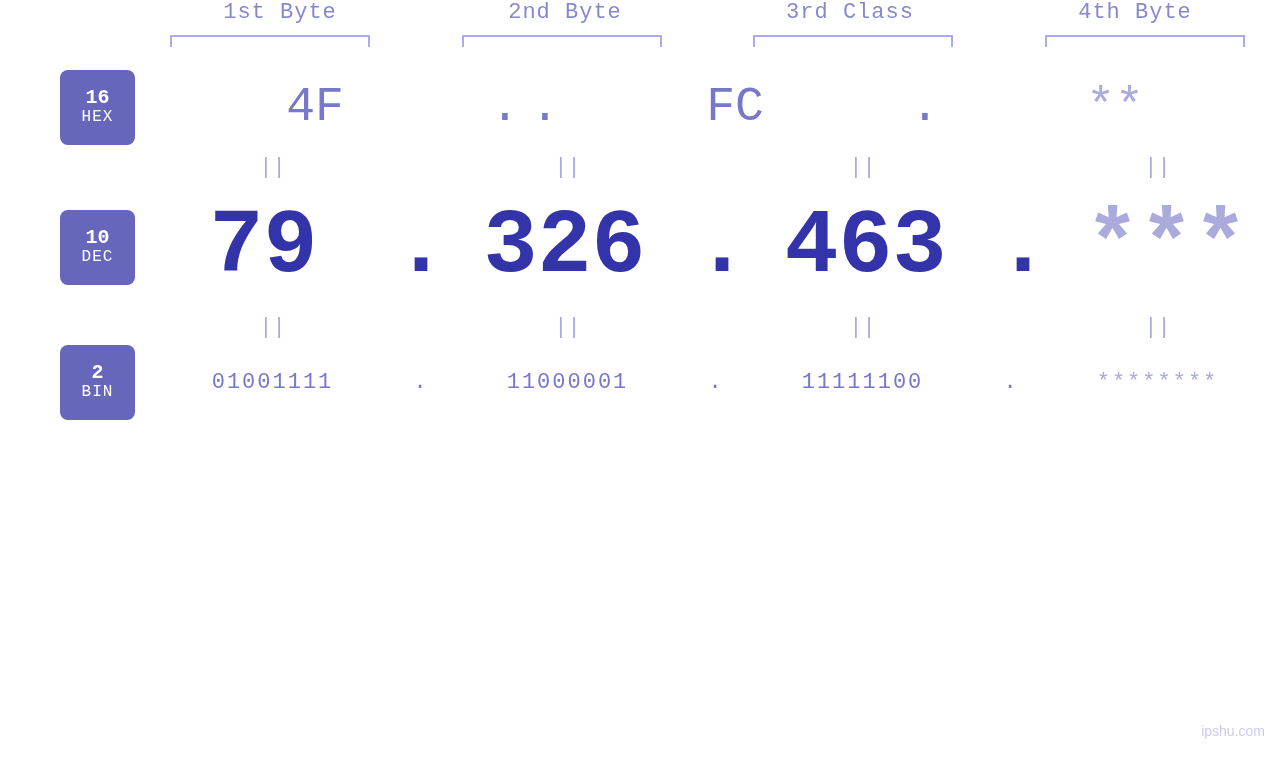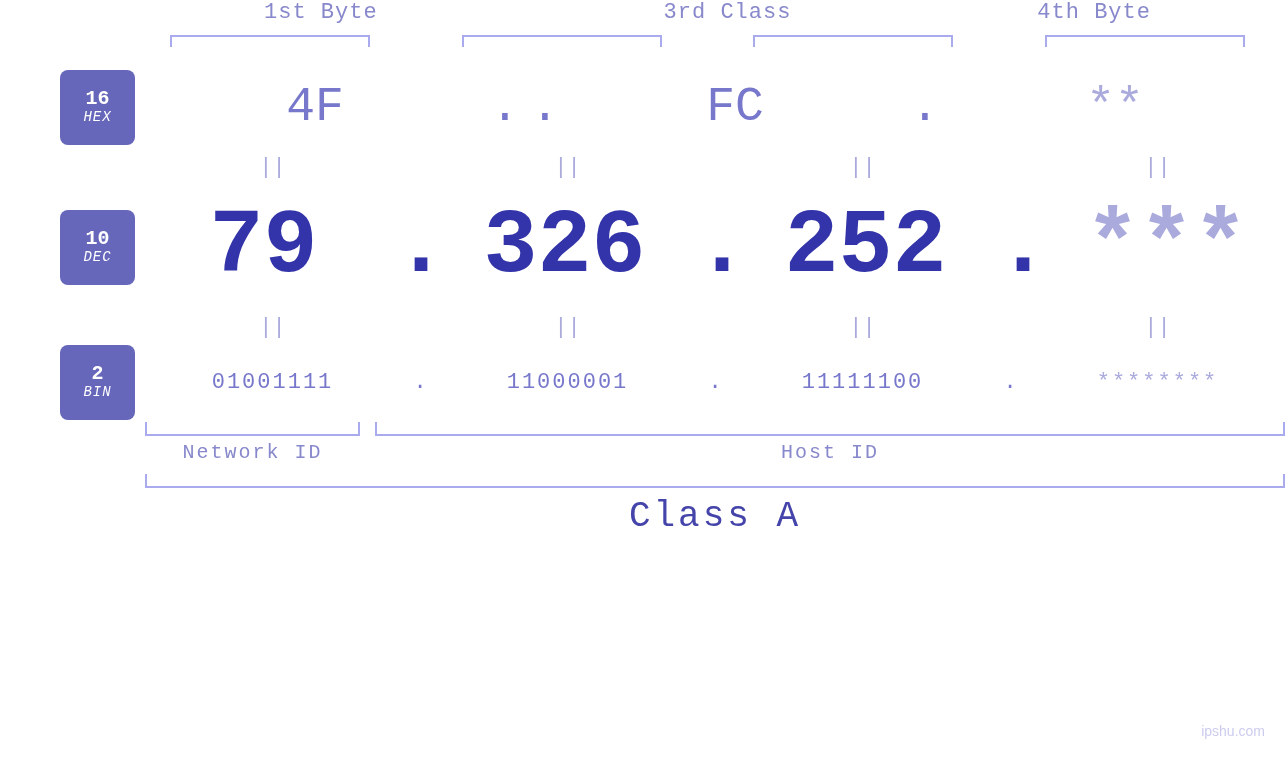--- a/index.html
+++ b/index.html
@@ -68,24 +68,23 @@
       justify-content: center;
     }
 
     .badge-number {
       font-size: 20px;
       font-weight: bold;
       line-height: 1;
     }
 
     .badge-label {
-      font-size: 14px;
+      font-size: 16px;
       font-weight: normal;
       letter-spacing: 1px;
-      font-style: italic;
     }
 
     
     .watermark {
       position: absolute;
       bottom: 28px;
       right: 20px;
       color: #ccccee;
       font-size: 14px;
       font-family: Arial, sans-serif;
@@ -187,20 +186,21 @@
     }
   </style>
 </head>
 <body>
 
 <div class="page-container">
 
   <div class="byte-headers">
     <div class="byte-header cell">1st Byte</div>
     <div style="width:40px"></div>
+    <div class="byte-header cell">2nd Byte</div>
     <div style="width:40px"></div>
     <div class="byte-header cell">3rd Class</div>
     <div style="width:40px"></div>
     <div class="byte-header cell">4th Byte</div>
   </div>
 
   <div class="bracket-row">
     <div class="bracket" style="width:200px"></div>
     <div style="width:40px"></div>
     <div class="bracket" style="width:200px"></div>
@@ -286,21 +286,21 @@
         <div class="sep">
           <span style="color:#3333aa; font-size:90px; font-weight:bold;">.</span>
         </div>
         <div class="cell">
           <span style="color:#3333aa; font-size:90px; font-weight:bold;">326</span>
         </div>
         <div class="sep">
           <span style="color:#3333aa; font-size:90px; font-weight:bold;">.</span>
         </div>
         <div class="cell">
-          <span style="color:#3333aa; font-size:90px; font-weight:bold;">252</span>
+          <span style="color:#3333aa; font-size:90px; font-weight:bold;">463</span>
         </div>
         <div class="sep">
           <span style="color:#3333aa; font-size:90px; font-weight:bold;">.</span>
         </div>
         <div class="cell">
           <span style="color:#aaaadd; font-size:90px; font-weight:bold;">***</span>
         </div>
       </div>
 
       <div class="row-eq2 cells-row">
@@ -341,37 +341,16 @@
           <span style="color:#7777cc; font-size:22px;">.</span>
         </div>
         <div class="cell">
           <span style="color:#aaaadd; font-size:22px; letter-spacing:2px;">********</span>
         </div>
       </div>
 
     </div>
   </div>
 
-  <div style="width:1140px; margin-left:145px; margin-top:5px;">
-
-    <div style="display:flex; align-items:flex-end;">
-
-      <div style="width:215px; height:14px; border-bottom:2px solid #aaaaee; border-left:2px solid #aaaaee; border-right:2px solid #aaaaee;"></div>
-      <div style="width:15px;"></div>
-
-      <div style="flex:1; height:14px; border-bottom:2px solid #aaaaee; border-left:2px solid #aaaaee; border-right:2px solid #aaaaee;"></div>
-    </div>
-
-    <div style="display:flex; margin-top:5px;">
-      <div style="width:215px; text-align:center; color:#8888cc; font-size:20px; letter-spacing:2px; font-family:'Courier New', monospace;">Network ID</div>
-      <div style="width:15px;"></div>
-      <div style="flex:1; text-align:center; color:#8888cc; font-size:20px; letter-spacing:2px; font-family:'Courier New', monospace;">Host ID</div>
-    </div>
-
-    <div style="width:100%; height:14px; border-bottom:2px solid #aaaaee; border-left:2px solid #aaaaee; border-right:2px solid #aaaaee; margin-top:10px;"></div>
-
-    <div style="text-align:center; color:#4444aa; font-size:36px; letter-spacing:3px; font-family:'Courier New', monospace; margin-top:8px;">Class A</div>
-
-  </div>
 
   <div class="watermark">ipshu.com</div>
 
 </div>
 
 </body></html>

